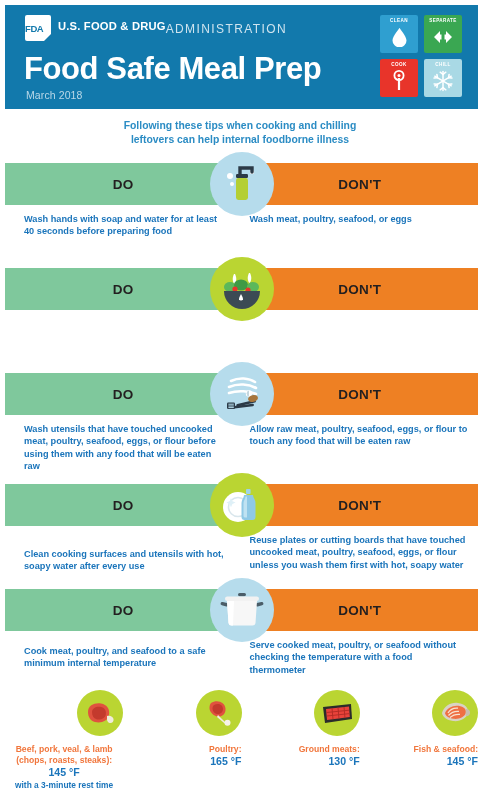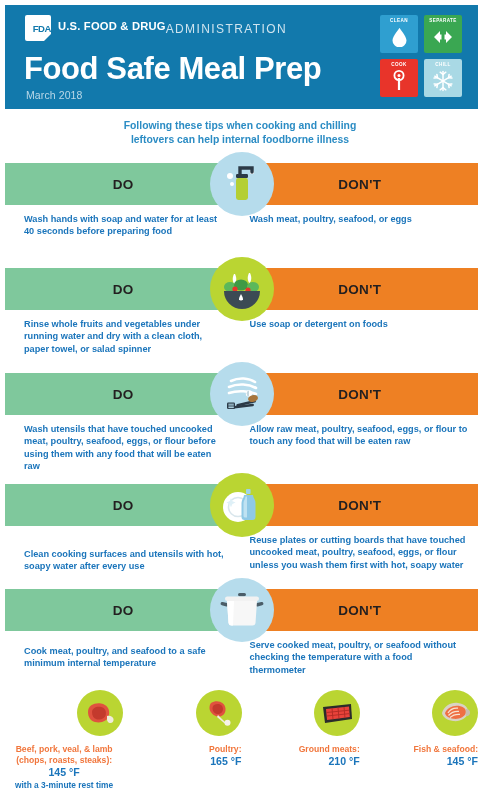--- a/index.html
+++ b/index.html
@@ -17,21 +17,21 @@
     width: 473px; height: 104px;
     background: #1279ac;
   }
   .fda-logo-row {
     position: absolute; left: 20px; top: 10px;
     display: flex; align-items: center; gap: 7px;
   }
   .fda-mark {
     width: 26px; height: 26px; background: #ffffff;
     border-radius: 2px;
-    display: flex; align-items: center; justify-content: flex-end;
+    display: flex; align-items: center; justify-content: flex-start;
     position: relative;
   }
   .fda-mark span {
     color: #1279ac; font-size: 9.5px; font-weight: bold;
     letter-spacing: -0.4px; font-family: "Liberation Sans", sans-serif;
   }
   .fda-mark::after{
     content:""; position:absolute; right:0; bottom:0;
     width:0; height:0;
     border-left:7px solid transparent;
@@ -243,24 +243,20 @@
           <ellipse cx="11" cy="19" rx="6" ry="5" fill="#5bb85b"></ellipse>
           <ellipse cx="22" cy="17" rx="7" ry="5.5" fill="#3f9a45"></ellipse>
           <ellipse cx="34" cy="19" rx="6" ry="5" fill="#5bb85b"></ellipse>
           <circle cx="16" cy="21" r="2.6" fill="#e8342a"></circle>
           <circle cx="29" cy="22" r="2.6" fill="#e8342a"></circle>
           <path d="M5 23 L41 23 A18 18 0 0 1 5 23 Z" fill="#3c4a54"></path>
           <path d="M22 26 C20.6 28.4 20 30 20 31.2 A2.2 2.2 0 0 0 24 31.2 C24 30 23.4 28.4 22 26 Z" fill="#ffffff"></path>
         </svg>
       </div>
     </div>
-    <div class="captions">
-      <div class="cap cap-left">Rinse whole fruits and vegetables under running water and dry with a clean cloth, paper towel, or salad spinner</div>
-      <div class="cap cap-right">Use soap or detergent on foods</div>
-    </div>
   </div>
 
   <div class="row" style="top:373px;">
     <div class="bar">
       <div class="half left">
         <span>DO</span>
       </div>
       <div class="half right">
         <span>DON'T</span>
       </div>
@@ -382,21 +378,21 @@
           <g stroke="#b02a24" stroke-width="0.9">
             <line x1="11" y1="8.2" x2="12" y2="19.2"></line>
             <line x1="17" y1="7.6" x2="18" y2="18.6"></line>
             <line x1="23" y1="7.0" x2="24" y2="18.0"></line>
             <line x1="5.5" y1="12.5" x2="28.4" y2="10.2"></line>
             <line x1="5.8" y1="16.0" x2="28.6" y2="13.6"></line>
           </g>
         </svg>
       </div>
       <div class="temp-label">Ground meats:</div>
-      <div class="temp-value">210 °F</div>
+      <div class="temp-value">130 °F</div>
       <div class="temp-note"></div>
     </div>
 
     <div class="temp-item">
       <div class="temp-circle">
         <svg width="32" height="26" viewBox="0 0 32 26">
           <path d="M3 13 C5 6 12 2 19 3 C26 4 30 8 29 13 C28 18 21 22 14 21 C8 20.2 3.5 17 3 13 Z" fill="#d9d2c4"></path>
           <path d="M6 13 C8 8 14 5 19.5 5.8 C25 6.6 27.5 9.5 26.8 13 C26 16.8 20 19.5 14.5 18.8 C10 18.2 6.4 16 6 13 Z" fill="#ef6f43"></path>
           <g stroke="#f7e3d2" stroke-width="1.3" fill="none">
             <path d="M9 13 C11 9.6 15 7.8 19 8.2"></path>

